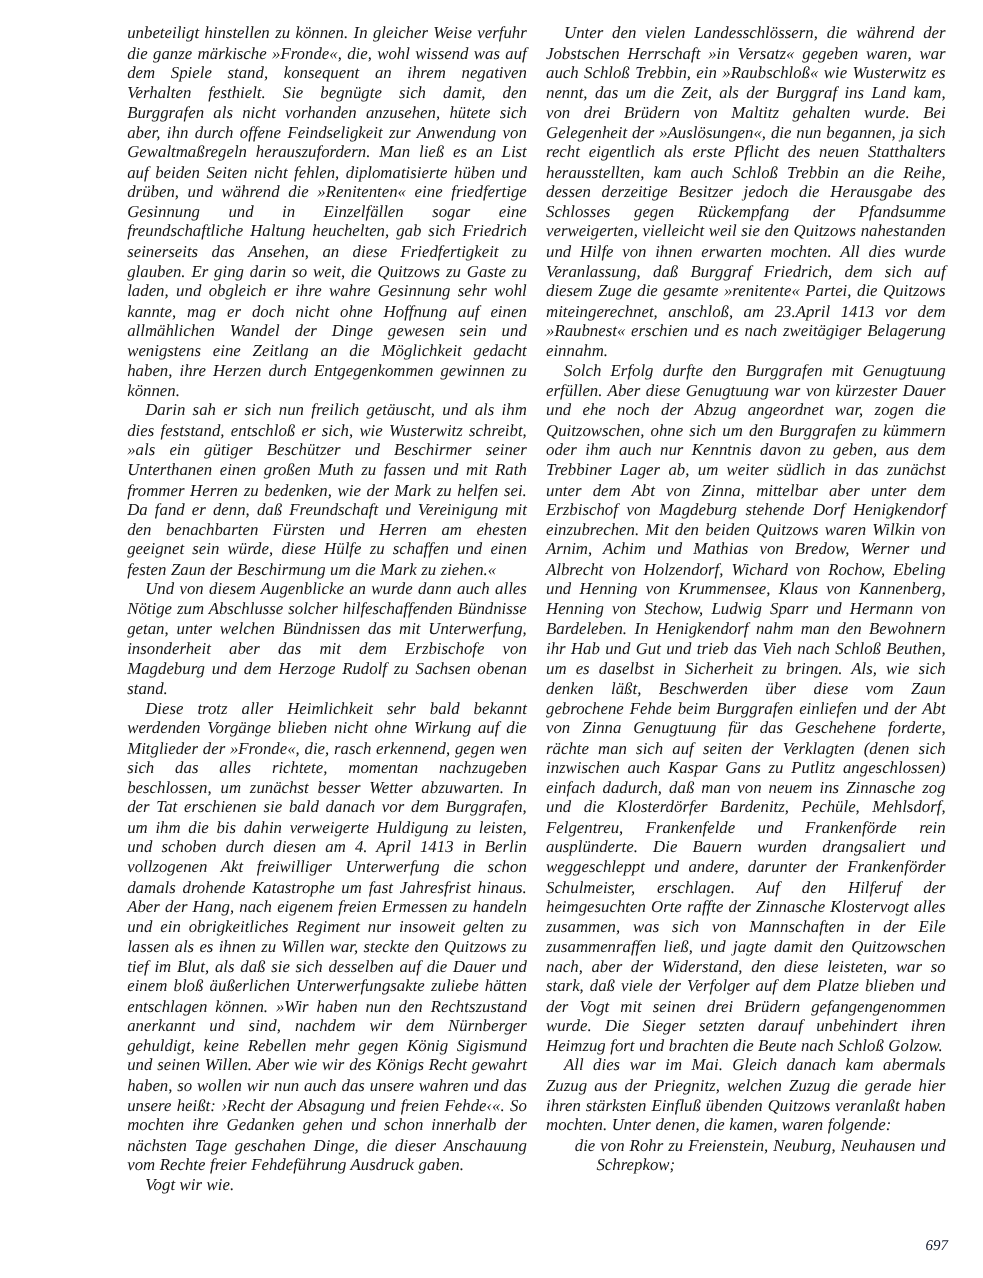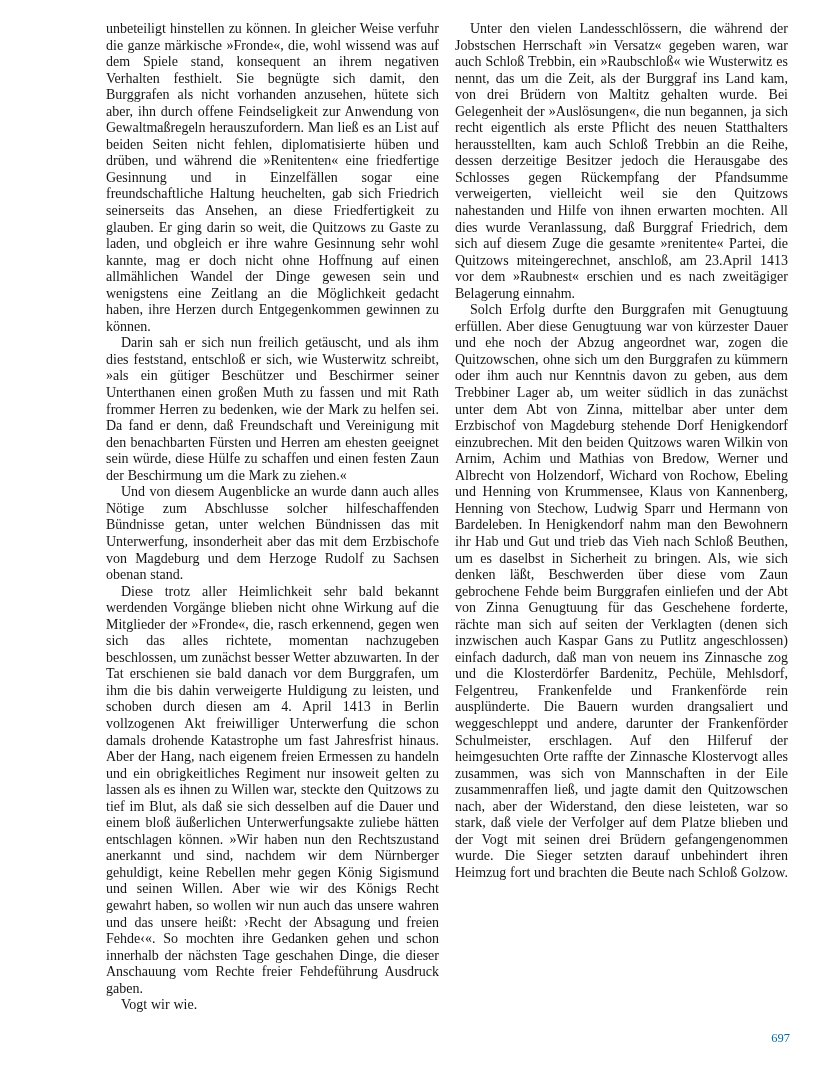--- a/index.html
+++ b/index.html
@@ -14,20 +14,21 @@
     font-family: "Liberation Serif", "DejaVu Serif", serif;
     color: #141414;
   }
   .page {
     position: relative;
     box-sizing: border-box;
     width: 819px;
     height: 782px;
     padding: 21px 31px 0 106px;
     background: #ffffff;
+    font-style: italic;
   }
   .columns {
     display: flex;
     gap: 16px;
   }
   .column {
     width: 333px;
     font-size: 14px;
     line-height: 16.55px;
     text-align: justify;
@@ -49,38 +50,40 @@
     margin: 0;
     padding-left: 42px;
     text-indent: -18px;
   }
   .page-number {
     position: absolute;
     top: 1031px;
     right: 29px;
     font-size: 12.5px;
     line-height: 14px;
-    color: #0369a1;
+    color: #0f172a;
   }
 </style>
 </head>
 <body>
 
 <div class="page">
   <div class="columns">
 
     <div class="column">
       <p class="para no-indent">unbeteiligt hinstellen zu können. In gleicher Weise verfuhr die ganze märkische »Fronde«, die, wohl wissend was auf dem Spiele stand, konsequent an ihrem negativen Verhalten festhielt. Sie begnügte sich damit, den Burggrafen als nicht vorhanden anzusehen, hütete sich aber, ihn durch offene Feindseligkeit zur Anwendung von Gewaltmaßregeln herauszufordern. Man ließ es an List auf beiden Seiten nicht fehlen, diplomatisierte hüben und drüben, und während die »Renitenten« eine friedfertige Gesinnung und in Einzelfällen sogar eine freundschaftliche Haltung heuchelten, gab sich Friedrich seinerseits das Ansehen, an diese Friedfertigkeit zu glauben. Er ging darin so weit, die Quitzows zu Gaste zu laden, und obgleich er ihre wahre Gesinnung sehr wohl kannte, mag er doch nicht ohne Hoffnung auf einen allmählichen Wandel der Dinge gewesen sein und wenigstens eine Zeitlang an die Möglichkeit gedacht haben, ihre Herzen durch Entgegenkommen gewinnen zu können.</p>
       <p class="para indent">Darin sah er sich nun freilich getäuscht, und als ihm dies feststand, entschloß er sich, wie Wusterwitz schreibt, »als ein gütiger Beschützer und Beschirmer seiner Unterthanen einen großen Muth zu fassen und mit Rath frommer Herren zu bedenken, wie der Mark zu helfen sei. Da fand er denn, daß Freundschaft und Vereinigung mit den benachbarten Fürsten und Herren am ehesten geeignet sein würde, diese Hülfe zu schaffen und einen festen Zaun der Beschirmung um die Mark zu ziehen.«</p>
       <p class="para indent">Und von diesem Augenblicke an wurde dann auch alles Nötige zum Abschlusse solcher hilfeschaffenden Bündnisse getan, unter welchen Bündnissen das mit Unterwerfung, insonderheit aber das mit dem Erzbischofe von Magdeburg und dem Herzoge Rudolf zu Sachsen obenan stand.</p>
       <p class="para indent">Diese trotz aller Heimlichkeit sehr bald bekannt werdenden Vorgänge blieben nicht ohne Wirkung auf die Mitglieder der »Fronde«, die, rasch erkennend, gegen wen sich das alles richtete, momentan nachzugeben beschlossen, um zunächst besser Wetter abzuwarten. In der Tat erschienen sie bald danach vor dem Burggrafen, um ihm die bis dahin verweigerte Huldigung zu leisten, und schoben durch diesen am 4. April 1413 in Berlin vollzogenen Akt freiwilliger Unterwerfung die schon damals drohende Katastrophe um fast Jahresfrist hinaus. Aber der Hang, nach eigenem freien Ermessen zu handeln und ein obrigkeitliches Regiment nur insoweit gelten zu lassen als es ihnen zu Willen war, steckte den Quitzows zu tief im Blut, als daß sie sich desselben auf die Dauer und einem bloß äußerlichen Unterwerfungsakte zuliebe hätten entschlagen können. »Wir haben nun den Rechtszustand anerkannt und sind, nachdem wir dem Nürnberger gehuldigt, keine Rebellen mehr gegen König Sigismund und seinen Willen. Aber wie wir des Königs Recht gewahrt haben, so wollen wir nun auch das unsere wahren und das unsere heißt: ›Recht der Absagung und freien Fehde‹«. So mochten ihre Gedanken gehen und schon innerhalb der nächsten Tage geschahen Dinge, die dieser Anschauung vom Rechte freier Fehdeführung Ausdruck gaben.</p>
       <p class="para indent">Vogt wir wie.</p>
     </div>
 
     <div class="column">
       <p class="para indent">Unter den vielen Landesschlössern, die während der Jobstschen Herrschaft »in Versatz« gegeben waren, war auch Schloß Trebbin, ein »Raubschloß« wie Wusterwitz es nennt, das um die Zeit, als der Burggraf ins Land kam, von drei Brüdern von Maltitz gehalten wurde. Bei Gelegenheit der »Auslösungen«, die nun begannen, ja sich recht eigentlich als erste Pflicht des neuen Statthalters herausstellten, kam auch Schloß Trebbin an die Reihe, dessen derzeitige Besitzer jedoch die Herausgabe des Schlosses gegen Rückempfang der Pfandsumme verweigerten, vielleicht weil sie den Quitzows nahestanden und Hilfe von ihnen erwarten mochten. All dies wurde Veranlassung, daß Burggraf Friedrich, dem sich auf diesem Zuge die gesamte »renitente« Partei, die Quitzows miteingerechnet, anschloß, am 23.April 1413 vor dem »Raubnest« erschien und es nach zweitägiger Belagerung einnahm.</p>
       <p class="para indent">Solch Erfolg durfte den Burggrafen mit Genugtuung erfüllen. Aber diese Genugtuung war von kürzester Dauer und ehe noch der Abzug angeordnet war, zogen die Quitzowschen, ohne sich um den Burggrafen zu kümmern oder ihm auch nur Kenntnis davon zu geben, aus dem Trebbiner Lager ab, um weiter südlich in das zunächst unter dem Abt von Zinna, mittelbar aber unter dem Erzbischof von Magdeburg stehende Dorf Henigkendorf einzubrechen. Mit den beiden Quitzows waren Wilkin von Arnim, Achim und Mathias von Bredow, Werner und Albrecht von Holzendorf, Wichard von Rochow, Ebeling und Henning von Krummensee, Klaus von Kannenberg, Henning von Stechow, Ludwig Sparr und Hermann von Bardeleben. In Henigkendorf nahm man den Bewohnern ihr Hab und Gut und trieb das Vieh nach Schloß Beuthen, um es daselbst in Sicherheit zu bringen. Als, wie sich denken läßt, Beschwerden über diese vom Zaun gebrochene Fehde beim Burggrafen einliefen und der Abt von Zinna Genugtuung für das Geschehene forderte, rächte man sich auf seiten der Verklagten (denen sich inzwischen auch Kaspar Gans zu Putlitz angeschlossen) einfach dadurch, daß man von neuem ins Zinnasche zog und die Klosterdörfer Bardenitz, Pechüle, Mehlsdorf, Felgentreu, Frankenfelde und Frankenförde rein ausplünderte. Die Bauern wurden drangsaliert und weggeschleppt und andere, darunter der Frankenförder Schulmeister, erschlagen. Auf den Hilferuf der heimgesuchten Orte raffte der Zinnasche Klostervogt alles zusammen, was sich von Mannschaften in der Eile zusammenraffen ließ, und jagte damit den Quitzowschen nach, aber der Widerstand, den diese leisteten, war so stark, daß viele der Verfolger auf dem Platze blieben und der Vogt mit seinen drei Brüdern gefangengenommen wurde. Die Sieger setzten darauf unbehindert ihren Heimzug fort und brachten die Beute nach Schloß Golzow.</p>
+      <p class="para indent">All dies war im Mai. Gleich danach kam abermals Zuzug aus der Priegnitz, welchen Zuzug die gerade hier ihren stärksten Einfluß übenden Quitzows veranlaßt haben mochten. Unter denen, die kamen, waren folgende:</p>
+      <p class="para list-item">die von Rohr zu Freienstein, Neuburg, Neuhausen und Schrepkow;</p>
     </div>
 
   </div>
 
   <div class="page-number">697</div>
 </div>
 
 </body></html>

